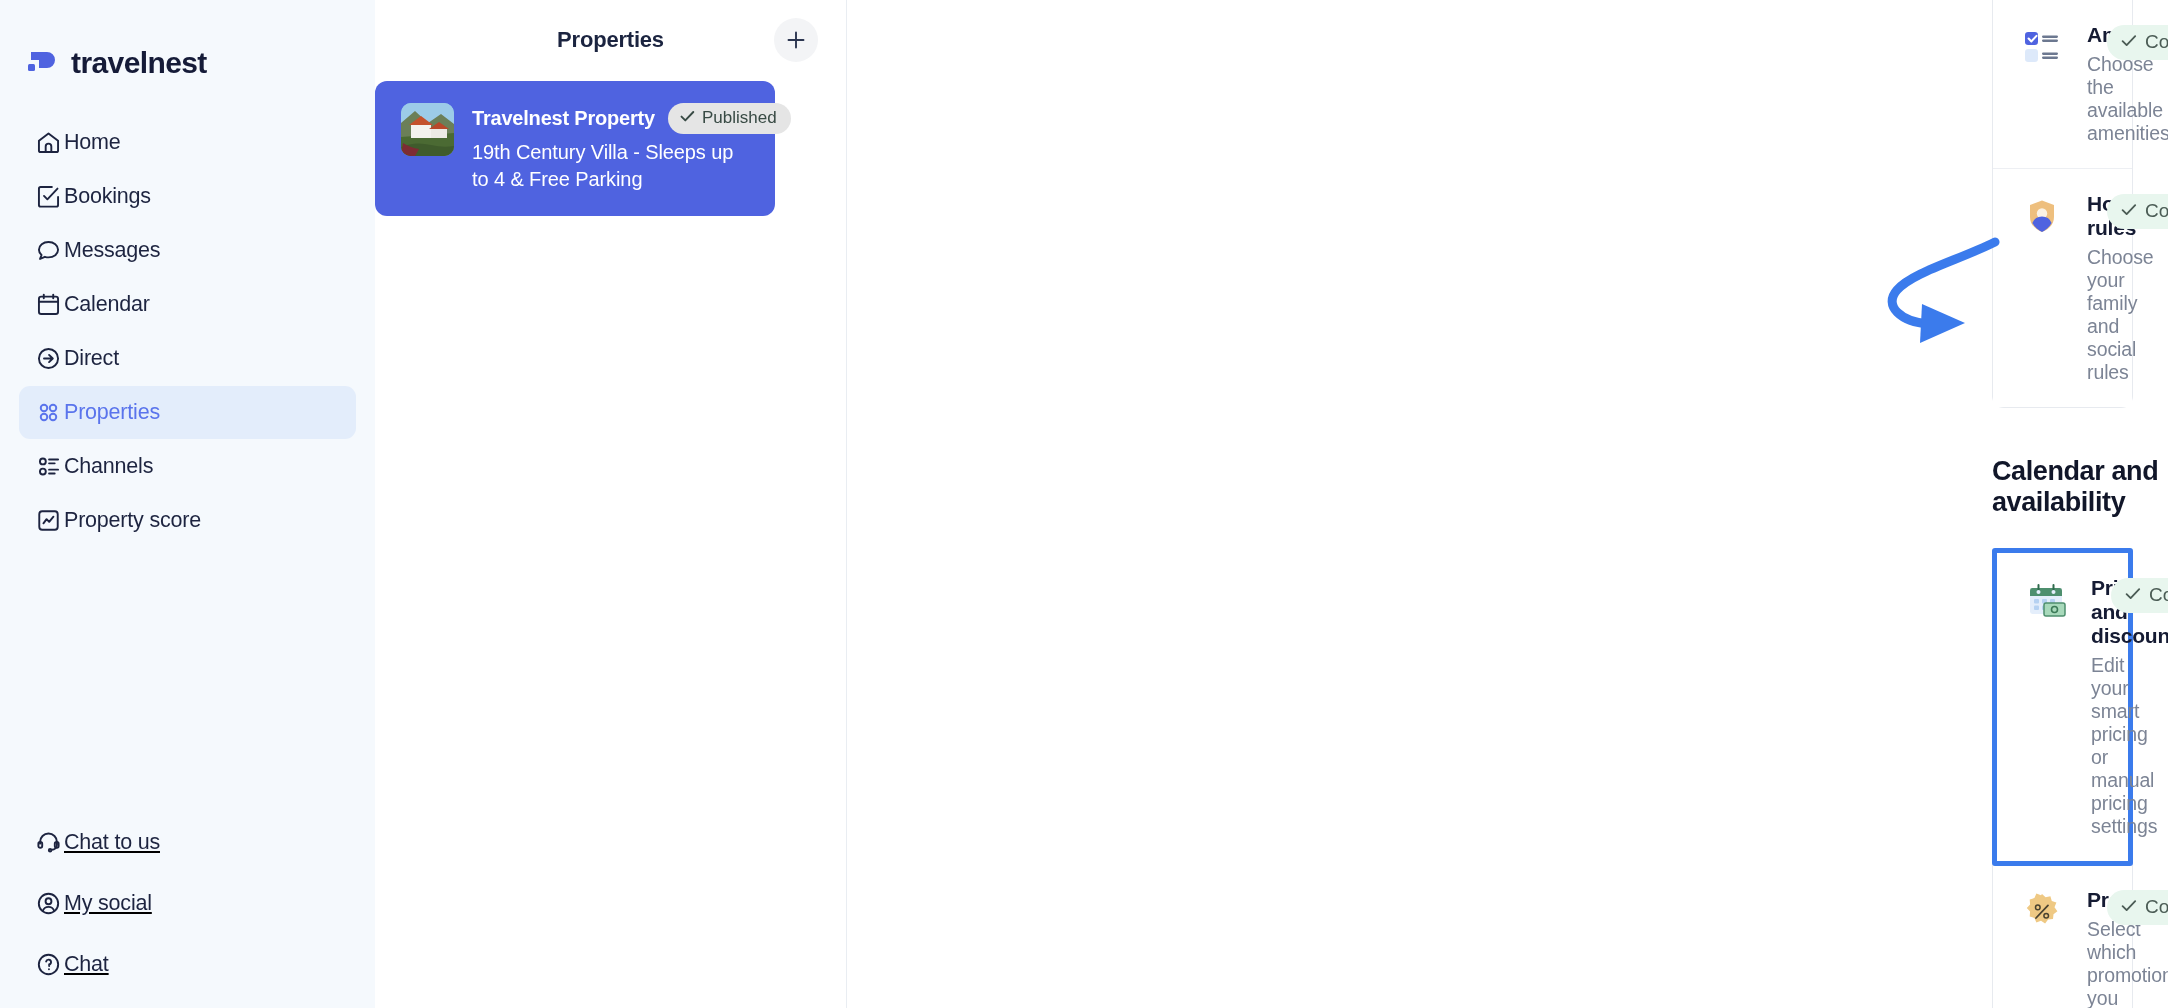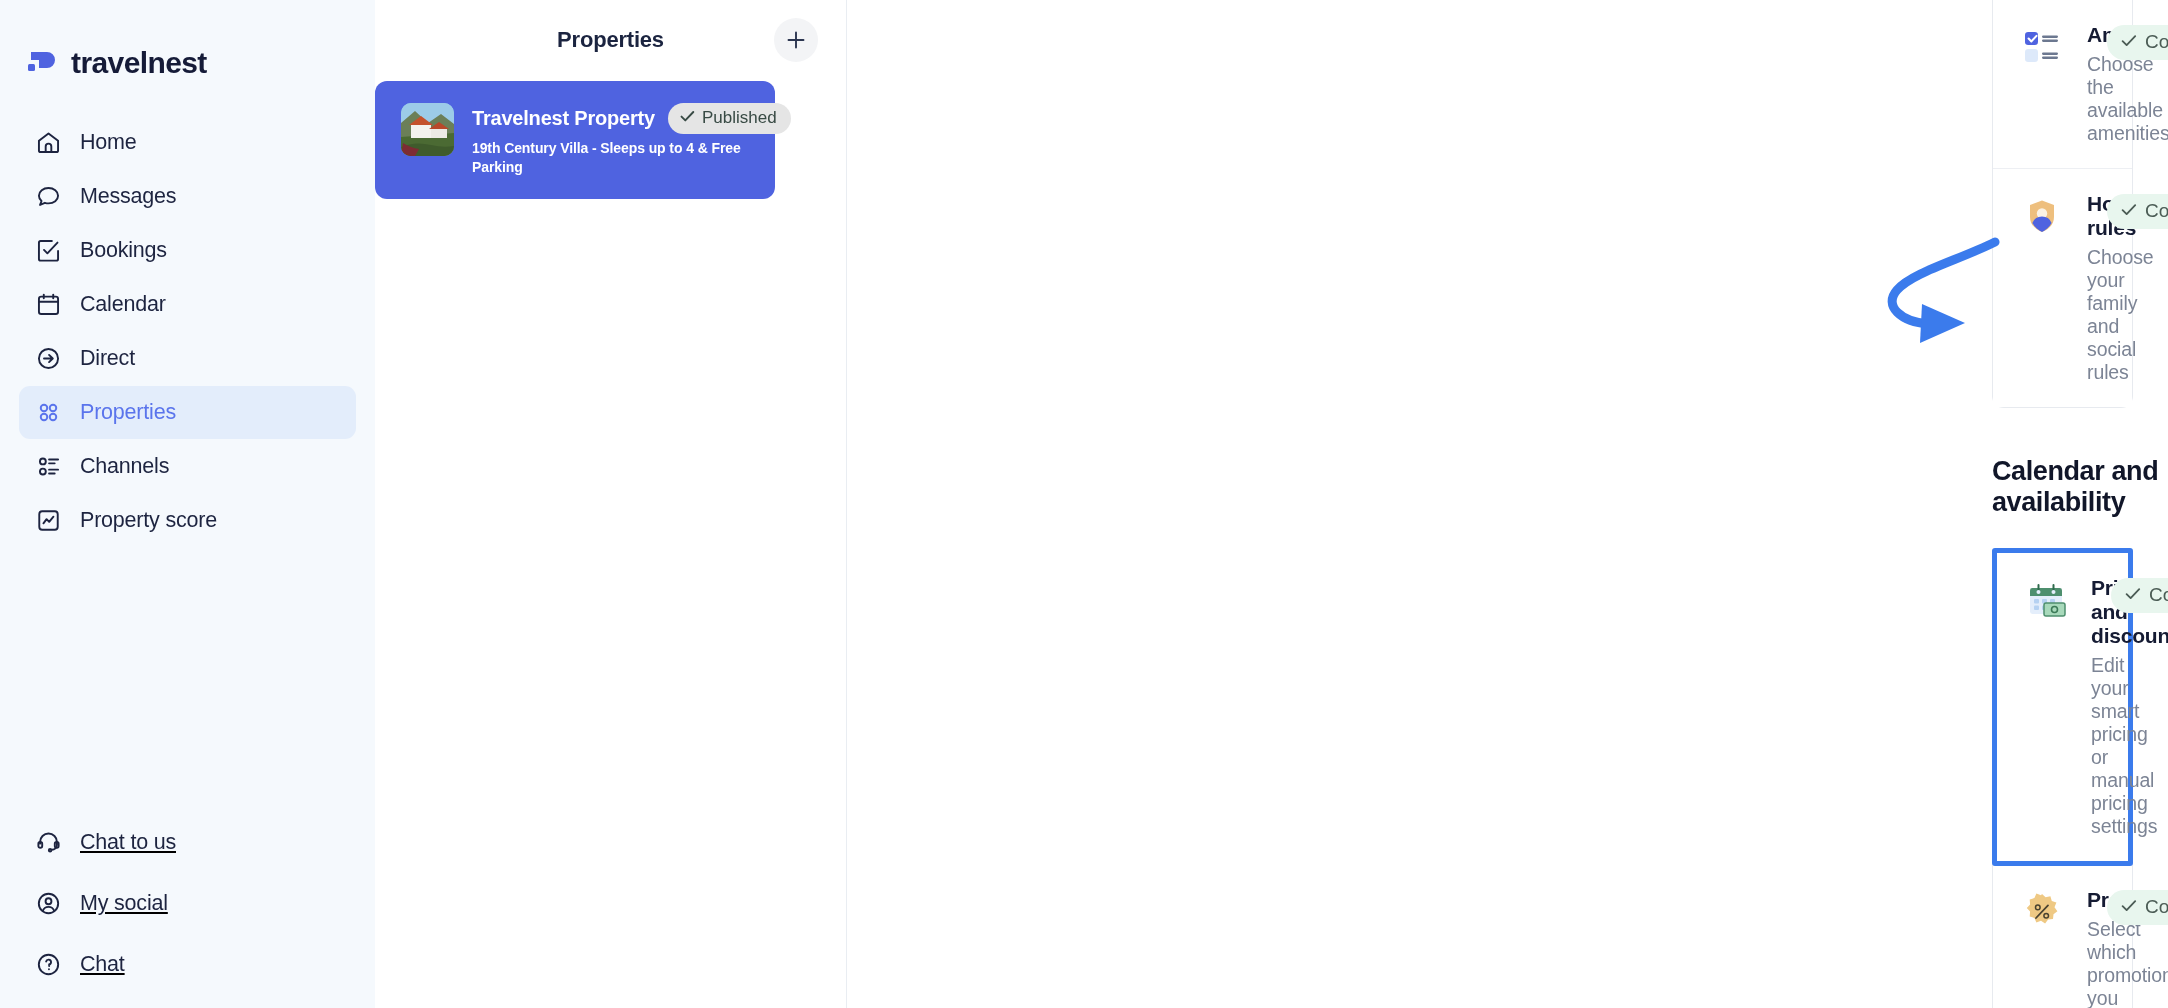--- a/index.html
+++ b/index.html
@@ -23,21 +23,21 @@
     display: flex; align-items: center; gap: 13px;
     padding: 46px 0 0 27px; margin-bottom: 36px;
   }
   .brand-mark { width: 31px; height: 26px; position: relative; flex:0 0 auto;}
   .brand-name {
     font-size: 30px; font-weight: 700; color: #151b38;
     letter-spacing: -0.6px;
   }
   .nav { display: flex; flex-direction: column; gap: 1px; padding: 0 19px; }
   .nav-item {
-    display: flex; align-items: center; gap: 18px;
+    display: flex; align-items: center; gap: 2px;
     height: 53px; padding: 0 16px;
     border-radius: 11px; cursor: pointer;
     color: #1d2440;
   }
   .nav-item .nav-ico { width: 27px; height: 27px; flex: 0 0 27px; display:block; }
   .nav-item .nav-label { font-size: 21.5px; letter-spacing: -0.2px; }
   .nav-item.active { background: #e3edfb; color: #5470e8; }
   .nav-item.active .nav-label { color: #5a74ec; }
   .sidebar-bottom {
     margin-top: auto; padding: 0 19px 17px 19px;
@@ -81,21 +81,21 @@
   }
   .prop-info { flex: 1 1 auto; min-width: 0; }
   .prop-title-row { display: flex; align-items: center; gap: 13px; }
   .prop-name { font-size: 20px; font-weight: 700; color: #fff; white-space: nowrap; letter-spacing:-0.2px;}
   .badge-published {
     background: #e5e5e5; color: #384a44;
     border-radius: 999px; padding: 5px 14px 6px 12px;
     font-size: 17px; display: inline-flex; align-items: center; gap: 7px;
     white-space: nowrap; font-weight: 400;
   }
-  .prop-sub { margin-top: 5px; font-size: 14px; color: #fff; line-height: 1.37; letter-spacing:-0.1px;font-weight:bold;}
+  .prop-sub { margin-top: 5px; font-size: 20px; color: #fff; line-height: 1.37; letter-spacing:-0.1px;}
 
   
   .main {
     flex: 1 1 auto; position: relative; height: 1008px;
     background: #fff; overflow: hidden;
   }
   .main-inner { position: absolute; left: 0; top: 0; right: 0; }
   .section-head {
     font-size: 27px; font-weight: 700; color: #111629;
     letter-spacing: -0.4px; padding: 0 0 0 1145px;
@@ -163,34 +163,34 @@
             <path d="M3.5 10.5 L12 4 L20.5 10.5 V19 a1.5 1.5 0 0 1 -1.5 1.5 H5 a1.5 1.5 0 0 1 -1.5 -1.5 Z"></path>
             <path d="M9.5 20.5 v-5 a2.5 2.5 0 0 1 5 0 v5"></path>
           </svg>
         </span>
         <span class="nav-label">Home</span>
       </div>
 
       <div class="nav-item">
         <span class="nav-ico">
           <svg width="27" height="27" viewBox="0 0 24 24" fill="none" stroke="#1d2440" stroke-width="1.7" stroke-linecap="round" stroke-linejoin="round">
-            <path d="M12 4.5 c4.7 0 8.5 3 8.5 6.8 s-3.8 6.8 -8.5 6.8 c-1.1 0 -2.2 -.2 -3.2 -.5 l-4.3 1.9 1.3 -3.5 C4.4 14.8 3.5 13.1 3.5 11.3 3.5 7.5 7.3 4.5 12 4.5Z"></path>
-          </svg>
-        </span>
-        <span class="nav-label">Messages</span>
-      </div>
-
-      <div class="nav-item">
-        <span class="nav-ico">
-          <svg width="27" height="27" viewBox="0 0 24 24" fill="none" stroke="#1d2440" stroke-width="1.7" stroke-linecap="round" stroke-linejoin="round">
             <path d="M20.5 12.5 V19.5 a1.5 1.5 0 0 1 -1.5 1.5 H5 a1.5 1.5 0 0 1 -1.5 -1.5 V5 a1.5 1.5 0 0 1 1.5 -1.5 H15"></path>
             <path d="M8 11.5 l3 3 L20 5"></path>
           </svg>
         </span>
         <span class="nav-label">Bookings</span>
+      </div>
+
+      <div class="nav-item">
+        <span class="nav-ico">
+          <svg width="27" height="27" viewBox="0 0 24 24" fill="none" stroke="#1d2440" stroke-width="1.7" stroke-linecap="round" stroke-linejoin="round">
+            <path d="M12 4.5 c4.7 0 8.5 3 8.5 6.8 s-3.8 6.8 -8.5 6.8 c-1.1 0 -2.2 -.2 -3.2 -.5 l-4.3 1.9 1.3 -3.5 C4.4 14.8 3.5 13.1 3.5 11.3 3.5 7.5 7.3 4.5 12 4.5Z"></path>
+          </svg>
+        </span>
+        <span class="nav-label">Messages</span>
       </div>
 
       <div class="nav-item">
         <span class="nav-ico">
           <svg width="27" height="27" viewBox="0 0 24 24" fill="none" stroke="#1d2440" stroke-width="1.7" stroke-linecap="round" stroke-linejoin="round">
             <rect x="3.5" y="5" width="17" height="15.5" rx="2"></rect>
             <path d="M3.5 9.5 H20.5"></path>
             <path d="M7.8 3.2 v3.3 M16.2 3.2 v3.3"></path>
           </svg>
         </span>

